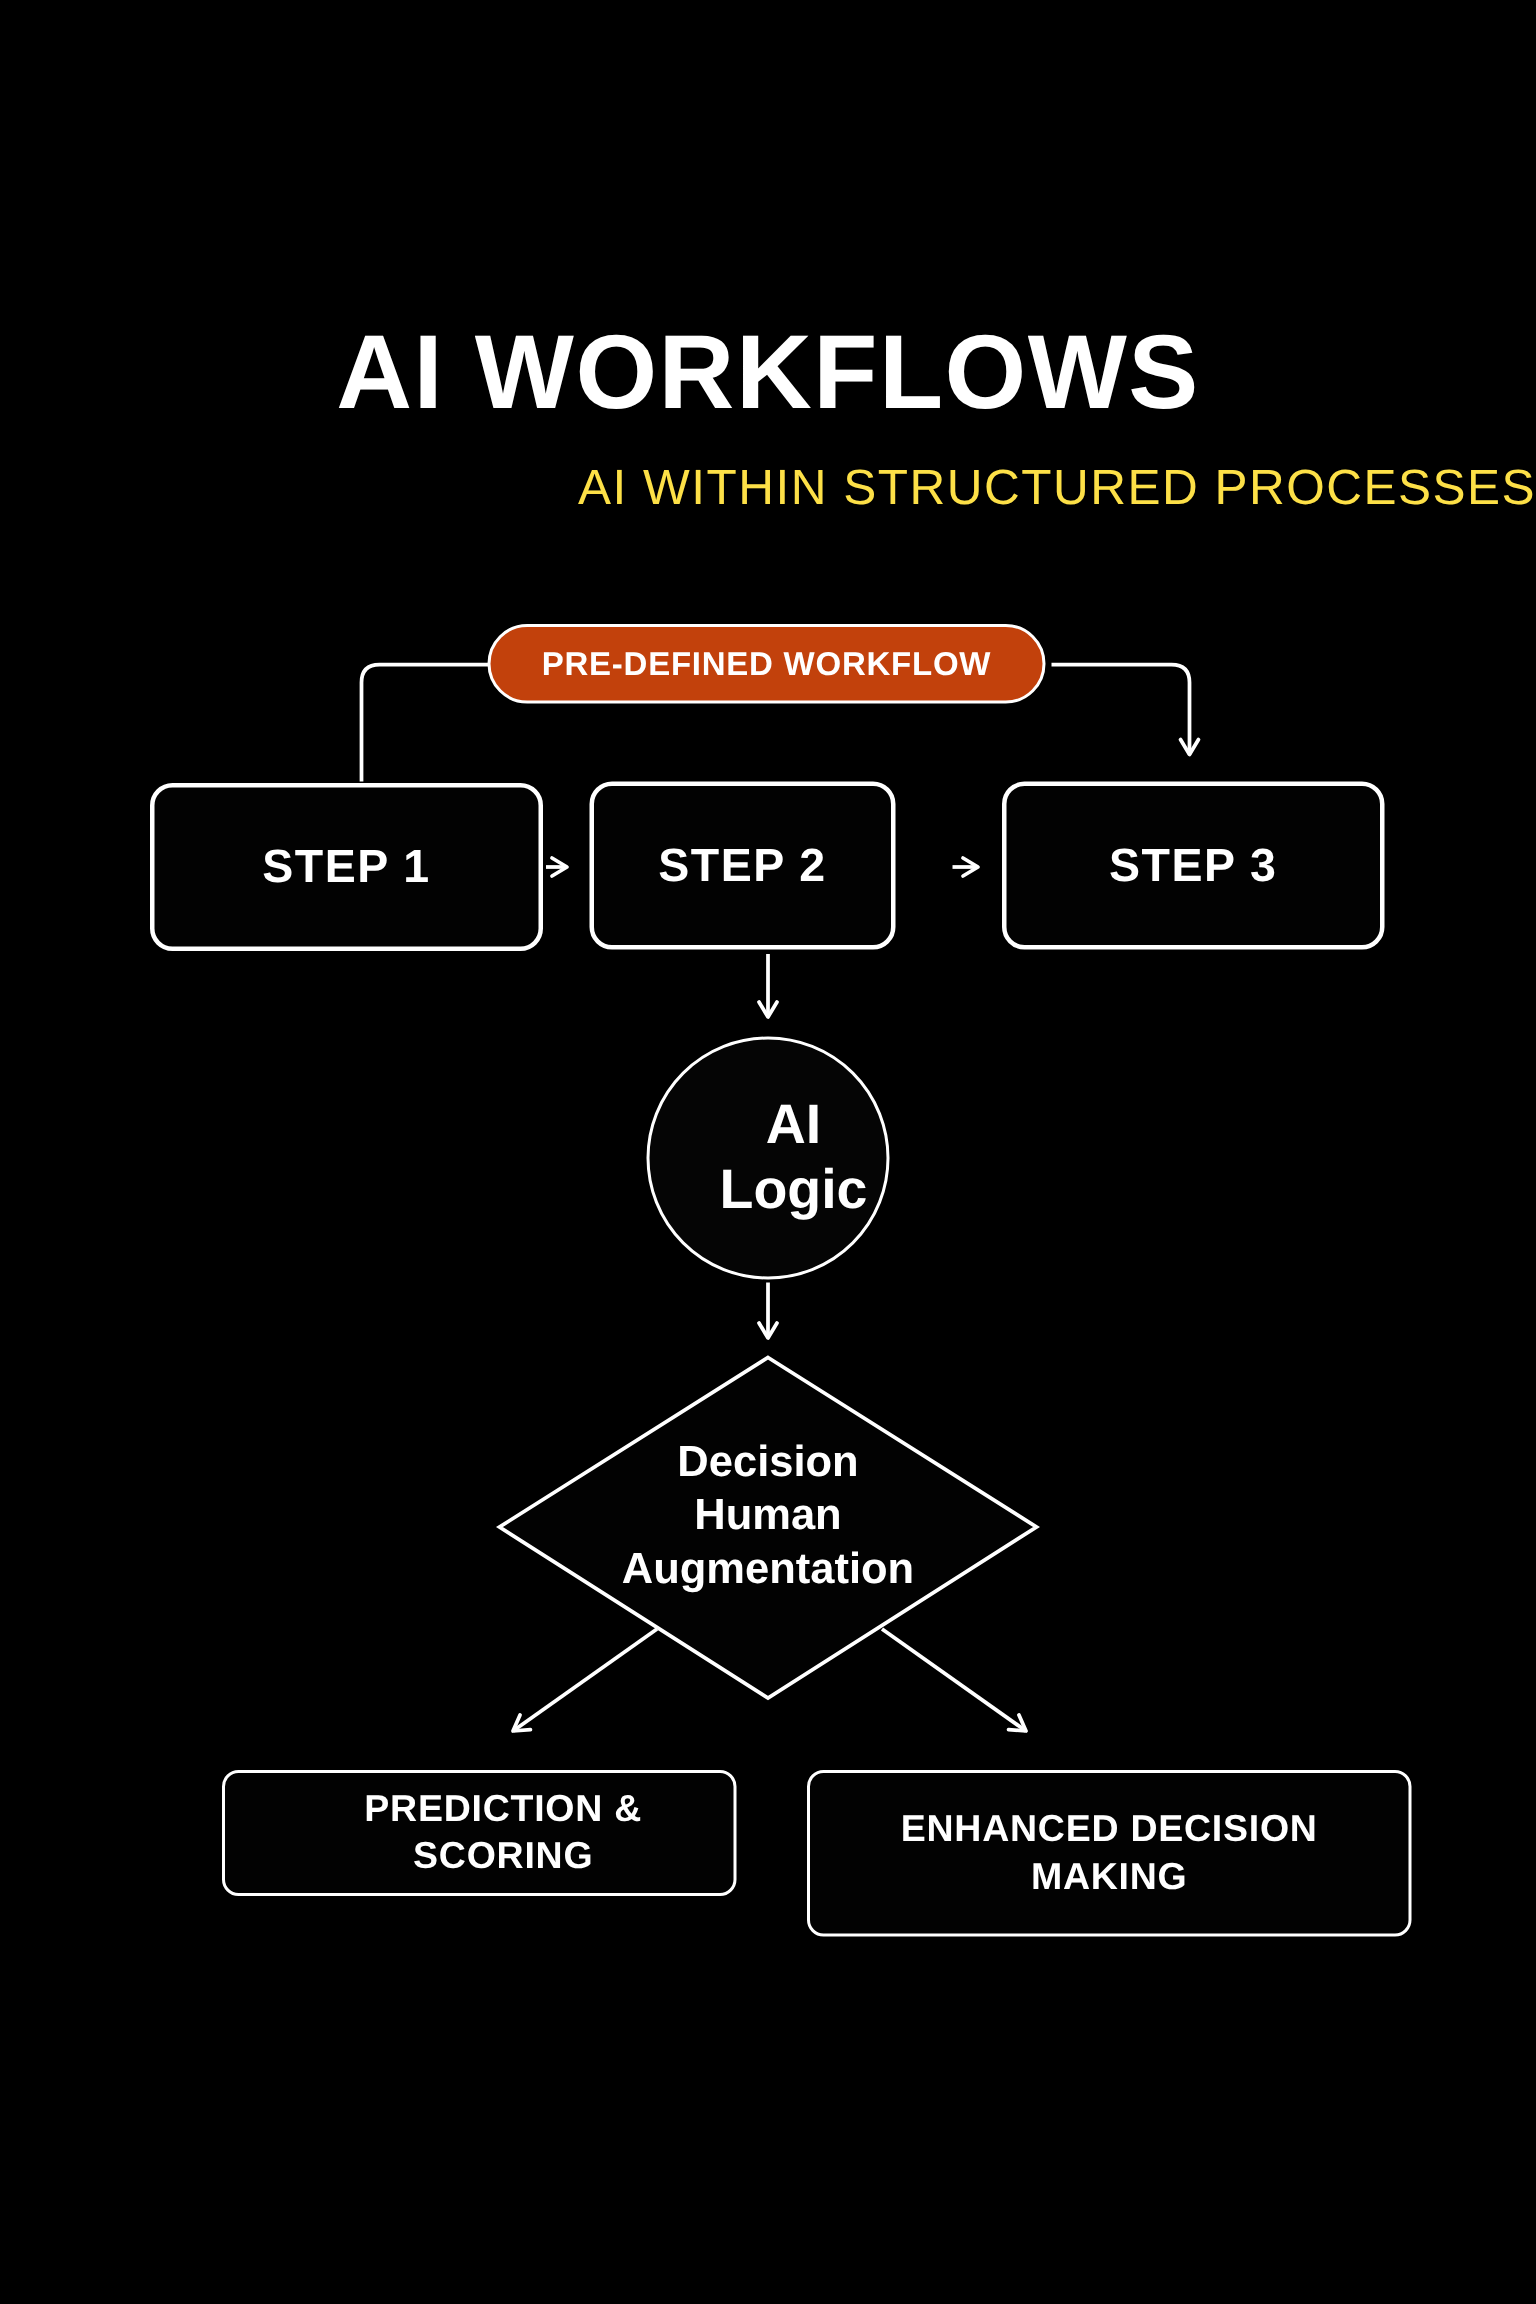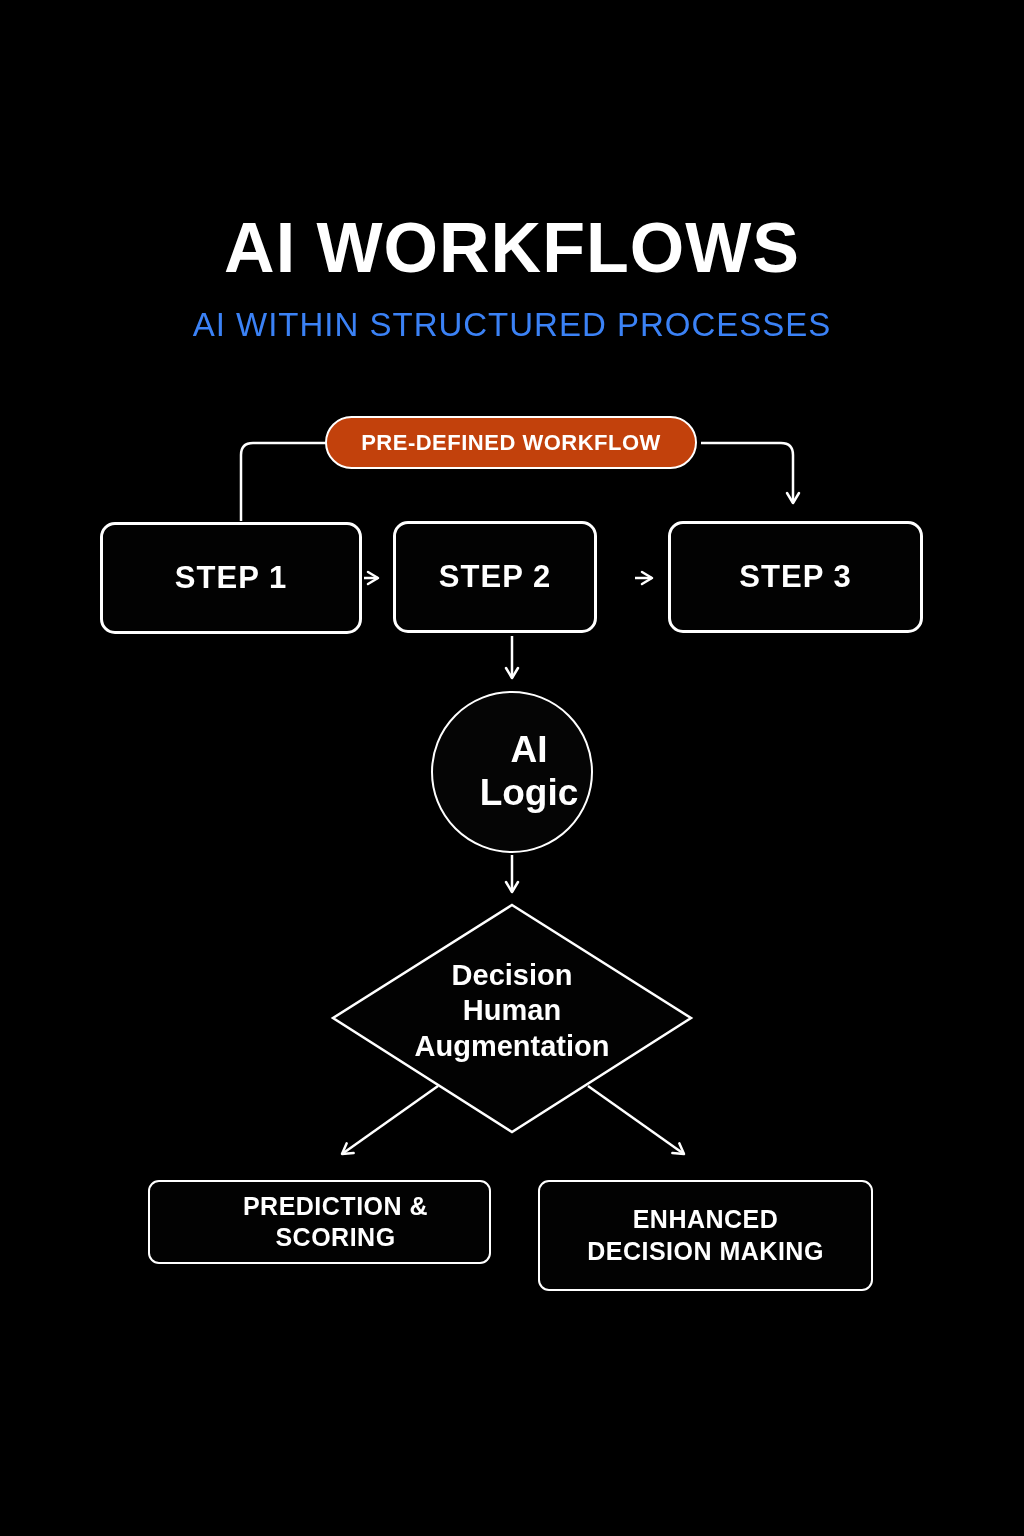--- a/index.html
+++ b/index.html
@@ -15,22 +15,22 @@
 
   .connectors { position: absolute; inset: 0; width: 1024px; height: 1536px; pointer-events: none; }
 
   .title {
     position: absolute; top: 208px; left: 0; width: 1024px;
     text-align: center; font-size: 70px; font-weight: bold;
     letter-spacing: 1px; color: #fff;
   }
   .subtitle {
     position: absolute; top: 306px; left: 0; width: 1024px;
-    text-align: center; font-size: 33px; font-weight: normal;
-    letter-spacing: 1px; color: #3b82f6;
+    text-align: right; font-size: 33px; font-weight: normal;
+    letter-spacing: 1px; color: #fde047;
   }
 
   .pill {
     position: absolute; left: 325px; top: 416px; width: 372px; height: 53px;
     border: 2.5px solid #fff; border-radius: 27px; background: #c2410c;
     display: flex; align-items: center; justify-content: center;
   }
   .pill span { font-size: 22px; font-weight: bold; letter-spacing: 0.5px; }
 
   .step-box {
@@ -56,21 +56,21 @@
   }
   .diamond-label .line { display: block; }
 
   .outcome-box {
     position: absolute;
     border: 2.5px solid #fff; border-radius: 11px; background: #020202;
     display: flex; align-items: center; justify-content: center; text-align: center; padding-left: 32px;
   }
   .outcome-box span { font-size: 25px; font-weight: bold; letter-spacing: 0.5px; line-height: 1.25; }
   .outcome-left  { left: 148px; top: 1180px; width: 343px; height: 84px; }
-  .outcome-right { left: 538px; top: 1180px; width: 335px; height: 111px; padding: 0 28px; }
+  .outcome-right { left: 538px; top: 1180px; width: 403px; height: 111px; padding: 0 28px; }
 </style>
 </head>
 <body>
 
 <div class="canvas">
 
   <svg class="connectors" viewBox="0 0 1024 1536" xmlns="http://www.w3.org/2000/svg">
     <defs>
       <marker id="arrow" markerUnits="userSpaceOnUse" markerWidth="22" markerHeight="22" refX="14" refY="9" orient="auto">
         <path d="M4,3 L14,9 L4,15" fill="none" stroke="#ffffff" stroke-width="2.5" stroke-linecap="round" stroke-linejoin="round"></path>

